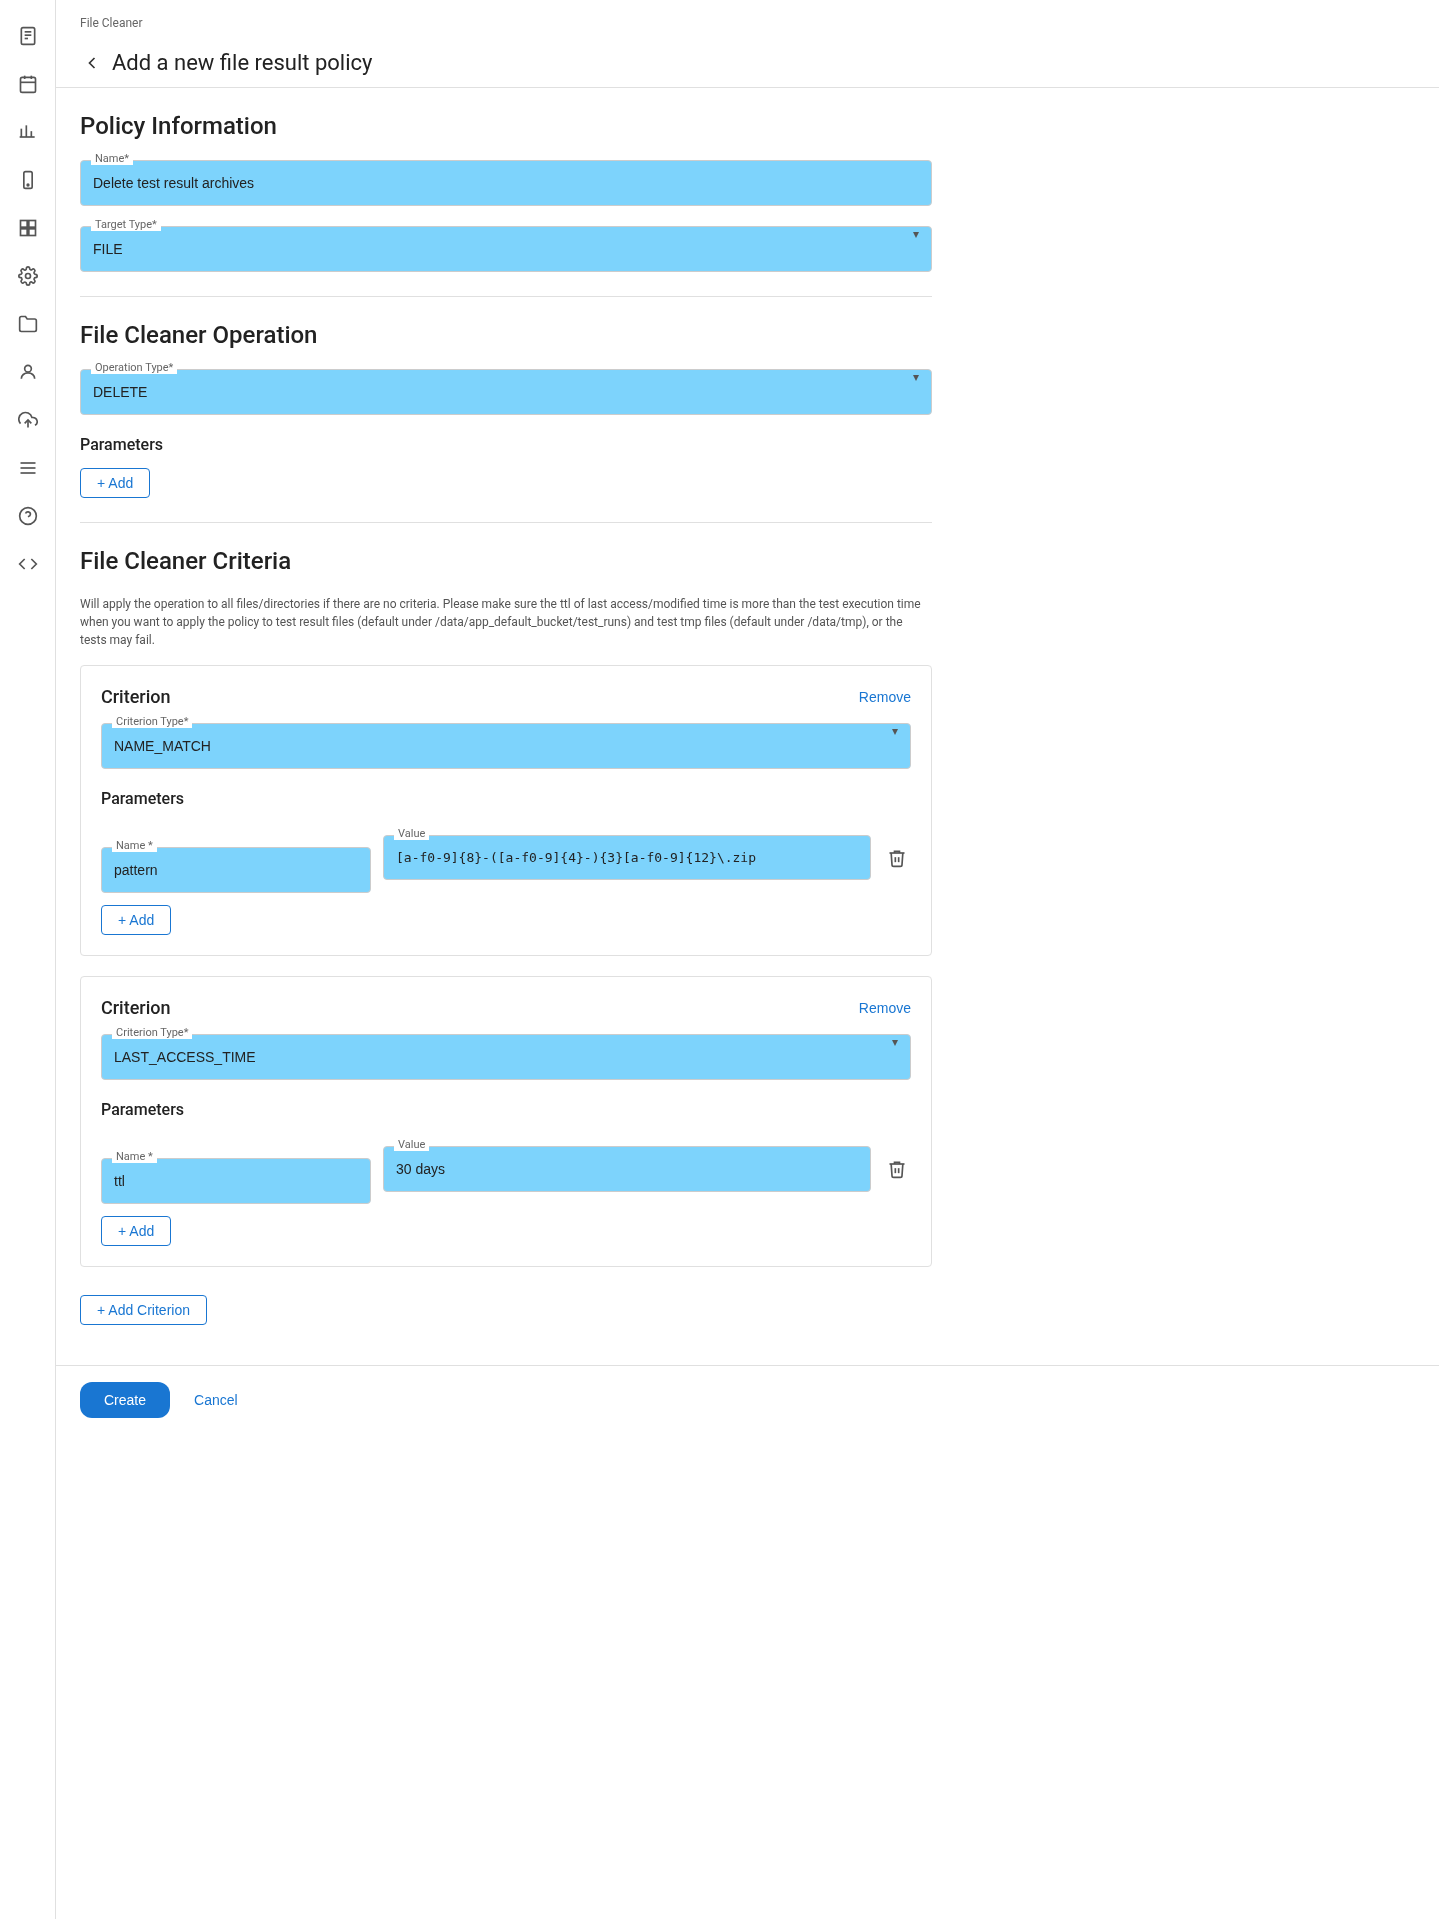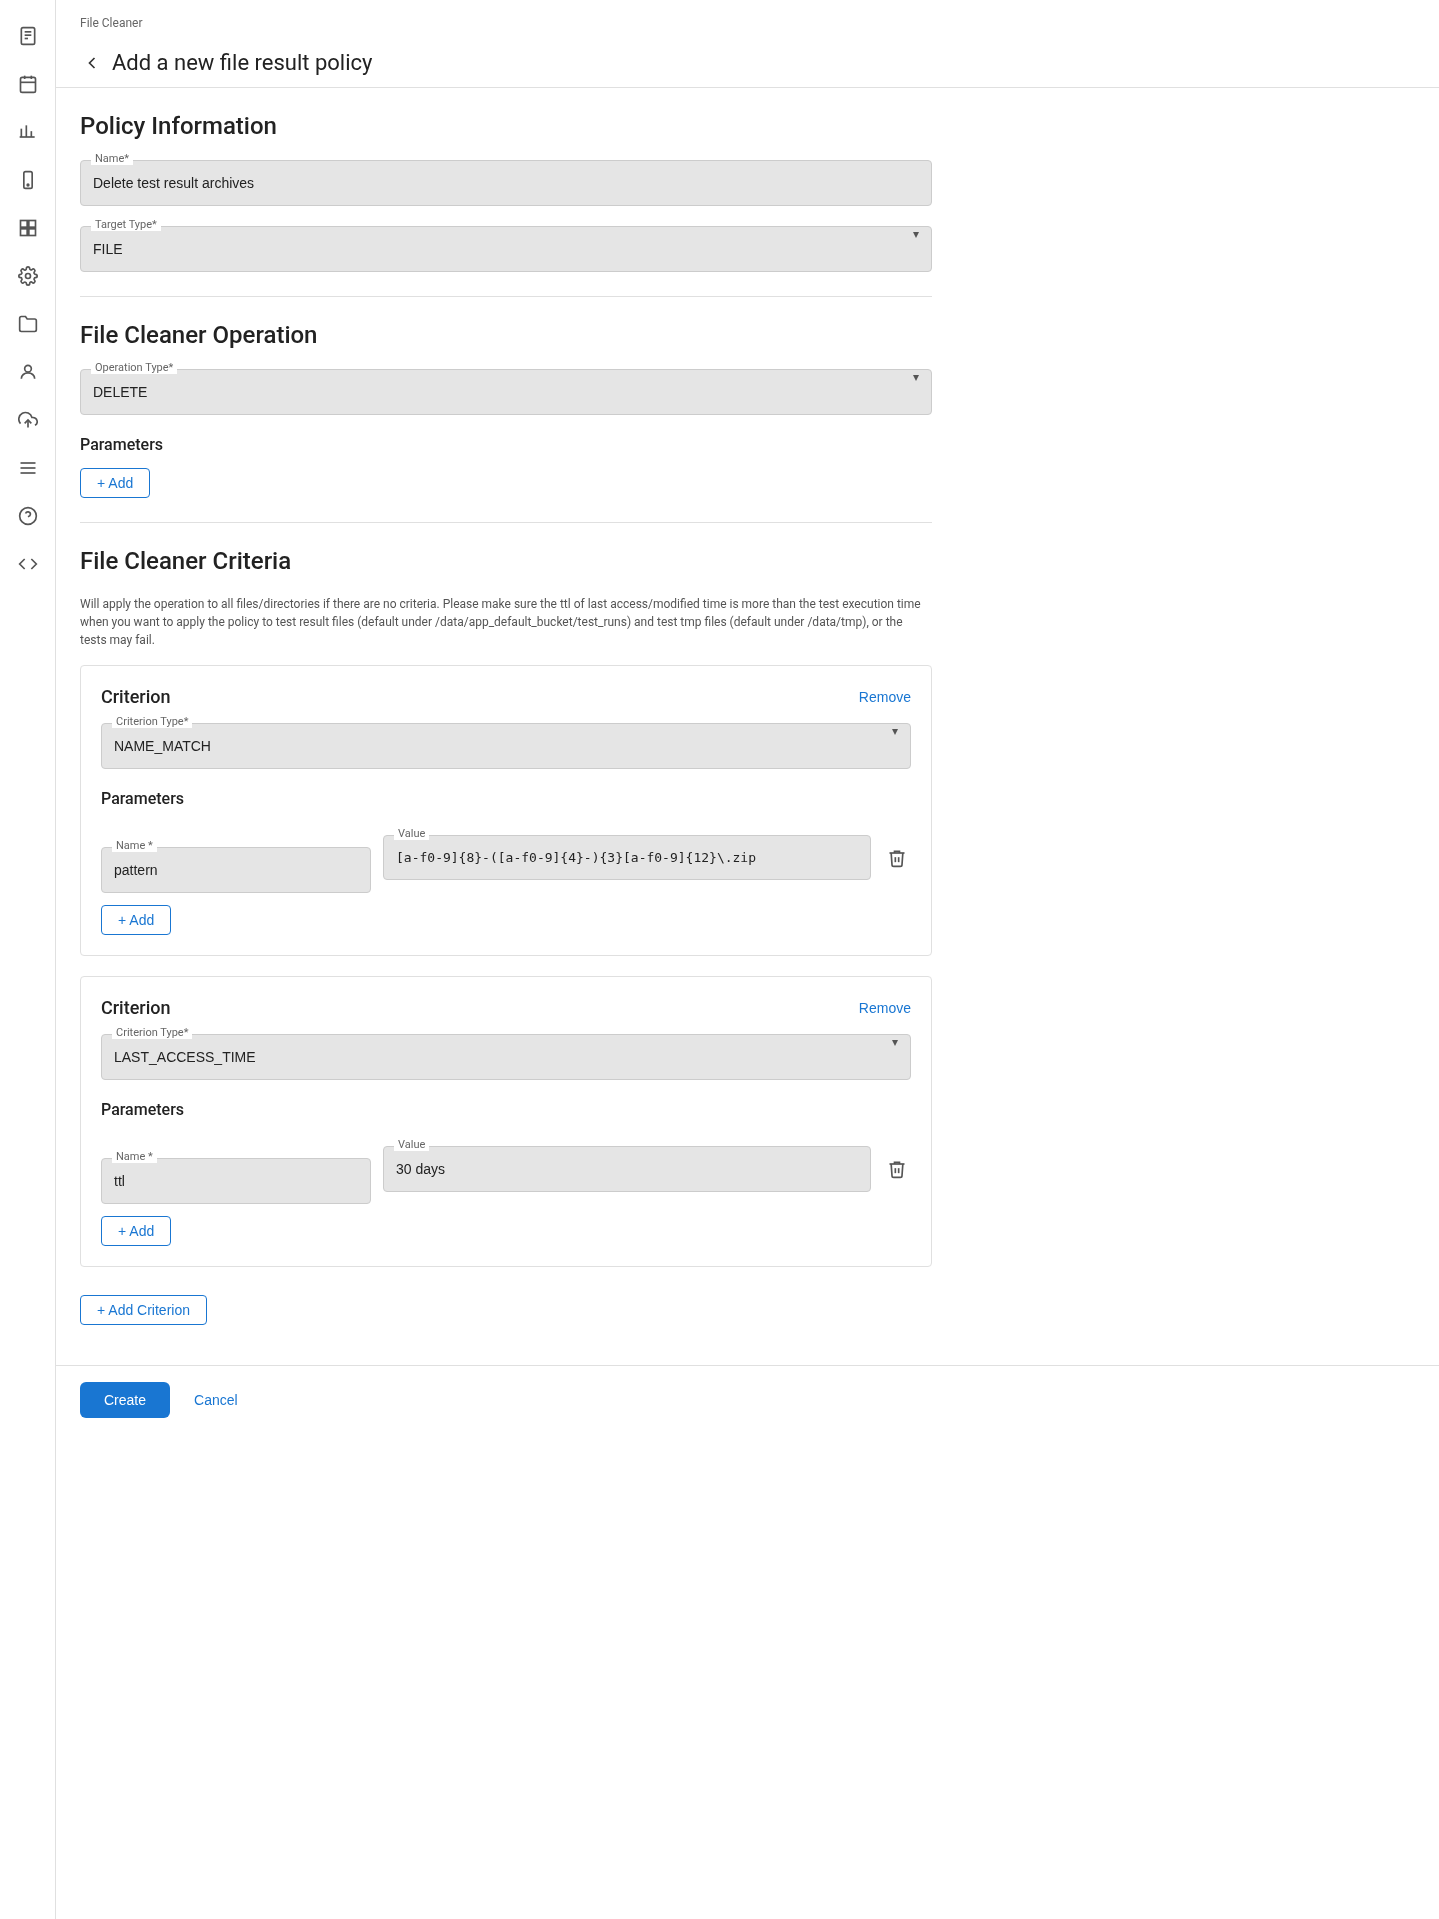--- a/index.html
+++ b/index.html
@@ -95,21 +95,21 @@
 
     
     .field-group {
       margin-bottom: 20px;
     }
     .outlined-field {
       position: relative;
       border: 1px solid #ccc;
       border-radius: 4px;
       padding: 0;
-      background: #e5e5e5;
+      background: #7dd3fc;
     }
     .outlined-field .field-label {
       position: absolute;
       top: -9px;
       left: 10px;
       background: #fff;
       padding: 0 4px;
       font-size: 11px;
       color: #666;
       pointer-events: none;
@@ -236,21 +236,21 @@
       padding: 16px 24px;
       background: #fff;
       border-top: 1px solid #e0e0e0;
       align-items: center;
     }
     .btn-primary {
       background: #1976d2;
       color: #fff;
       border: none;
       padding: 10px 24px;
-      border-radius: 6px;
+      border-radius: 12px;
       font-size: 14px;
       font-weight: 500;
       cursor: pointer;
     }
     .btn-text {
       background: none;
       border: none;
       color: #1976d2;
       font-size: 14px;
       font-weight: 500;

